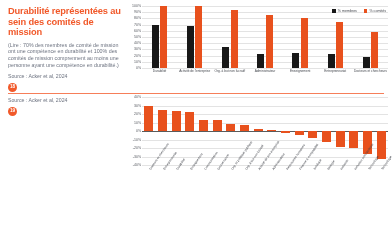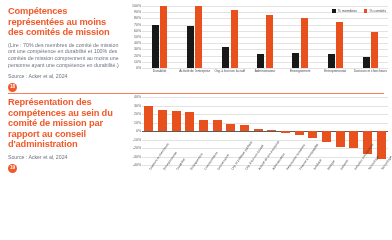--- a/index.html
+++ b/index.html
@@ -79,21 +79,21 @@
   }
 </style>
 </head>
 <body>
 
 <div class="page">
 
   <div class="panel" id="panel-top">
 
     <div class="textcol">
-      <div class="ttl">Compétences représentées au moins des comités de mission</div>
+      <div class="ttl">Durabilité représentées au sein des comités de mission</div>
       <div class="para">(Lire : 70% des membres de comité de mission ont une compétence en durabilité et 100% des comités de mission comprennent au moins une personne ayant une compétence en durabilité.)</div>
       <div class="src">Source : Acker et al, 2024</div>
       <div class="badge">18</div>
     </div>
 
     <div class="chartcol" id="chart-top">
       <div class="yaxis" id="ytop">
           <div class="ytick" style="top: 62px;">0%</div>
           <div class="ytick" style="top: 55.8px;">10%</div>
           <div class="ytick" style="top: 49.6px;">20%</div>
@@ -166,21 +166,20 @@
             <span>% comités</span>
           </div>
         </div>
     </div>
   </div>
 
   <div class="panel" id="panel-bottom">
     <div class="divider"></div>
 
     <div class="textcol">
-      <div class="ttl">Représentation des compétences au sein du comité de mission par rapport au conseil d'administration</div>
       <div class="src">Source : Acker et al, 2024</div>
       <div class="badge">19</div>
     </div>
 
     <div class="chartcol" id="chart-bot">
       <div class="yaxis" id="ybot">
           <div class="ytick" style="top: 0px;">40%</div>
           <div class="ytick" style="top: 8.5px;">30%</div>
           <div class="ytick" style="top: 17px;">20%</div>
           <div class="ytick" style="top: 25.5px;">10%</div>

